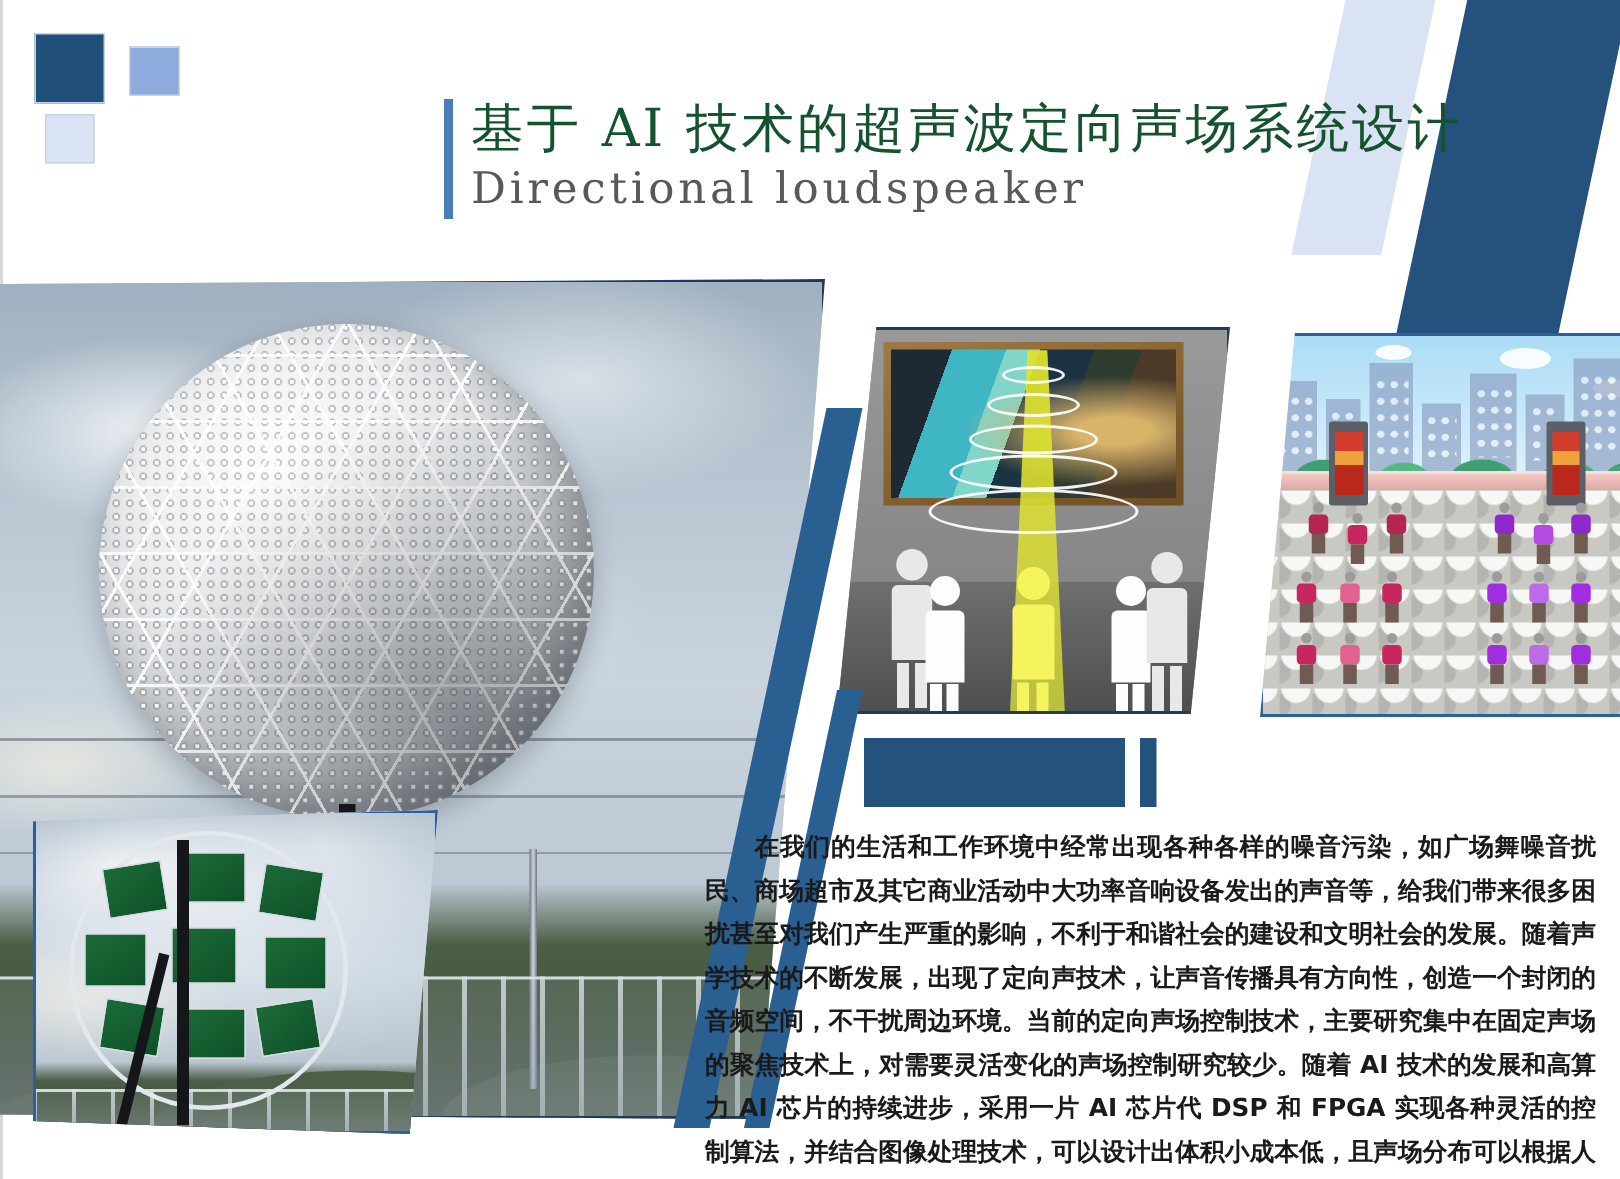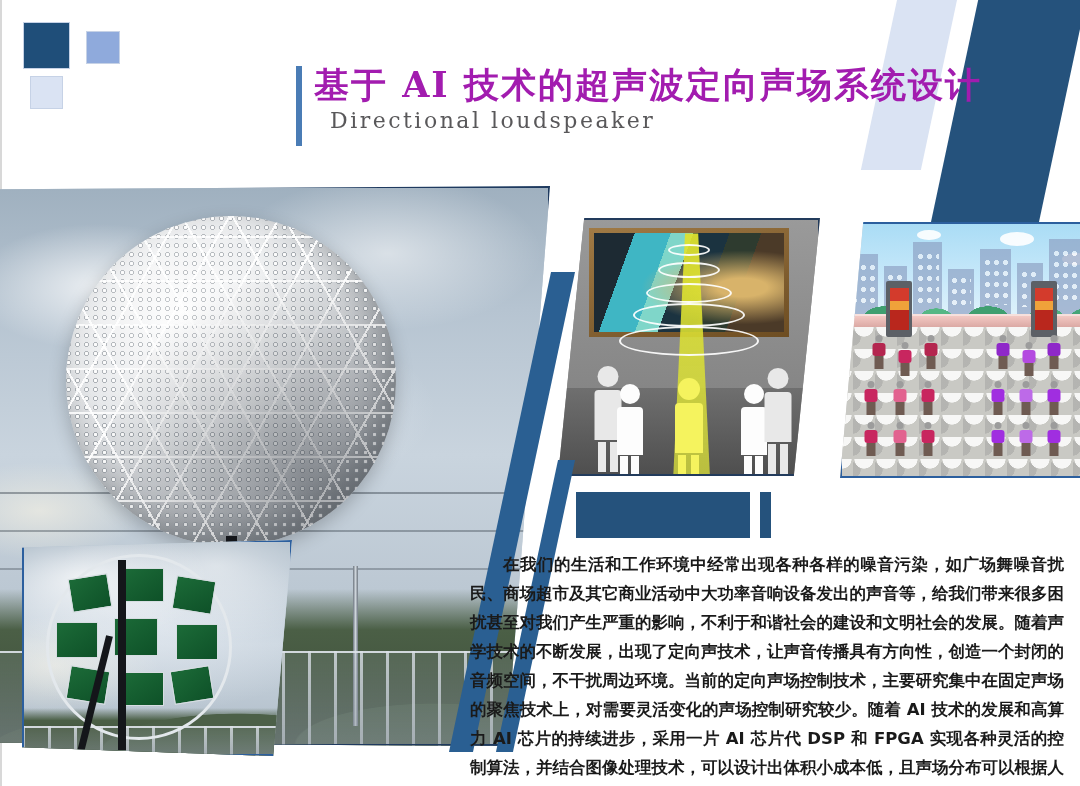--- a/index.html
+++ b/index.html
@@ -34,35 +34,34 @@
     position: absolute;
     left: 296px; top: 66px;
     width: 6px; height: 80px;
     background: #4a7cb5;
   }
   #title-cn {
     position: absolute;
     left: 314px; top: 62px;
     width: 660px;
     font-size: 35px;
-    font-weight: 700;
+    font-weight: 400;
     letter-spacing: 2px;
-    color: #a21caf;
+    color: #14532d;
     font-family: "DejaVu Serif", "Liberation Serif", serif;
     white-space: nowrap;
   }
   #title-en {
     position: absolute;
     left: 314px; top: 108px;
-    font-size: 22px;
+    font-size: 29px;
     letter-spacing: 2.5px;
     color: #59585a;
     font-family: "DejaVu Serif", "Liberation Serif", serif;
     white-space: nowrap;
-    margin-left: 16px;
   }
 
   
   #bar-light-tr {
     position: absolute;
     left: 880px; top: -10px;
     width: 60px; height: 180px;
     background: #dae3f3;
     transform: skewX(-12deg);
   }

